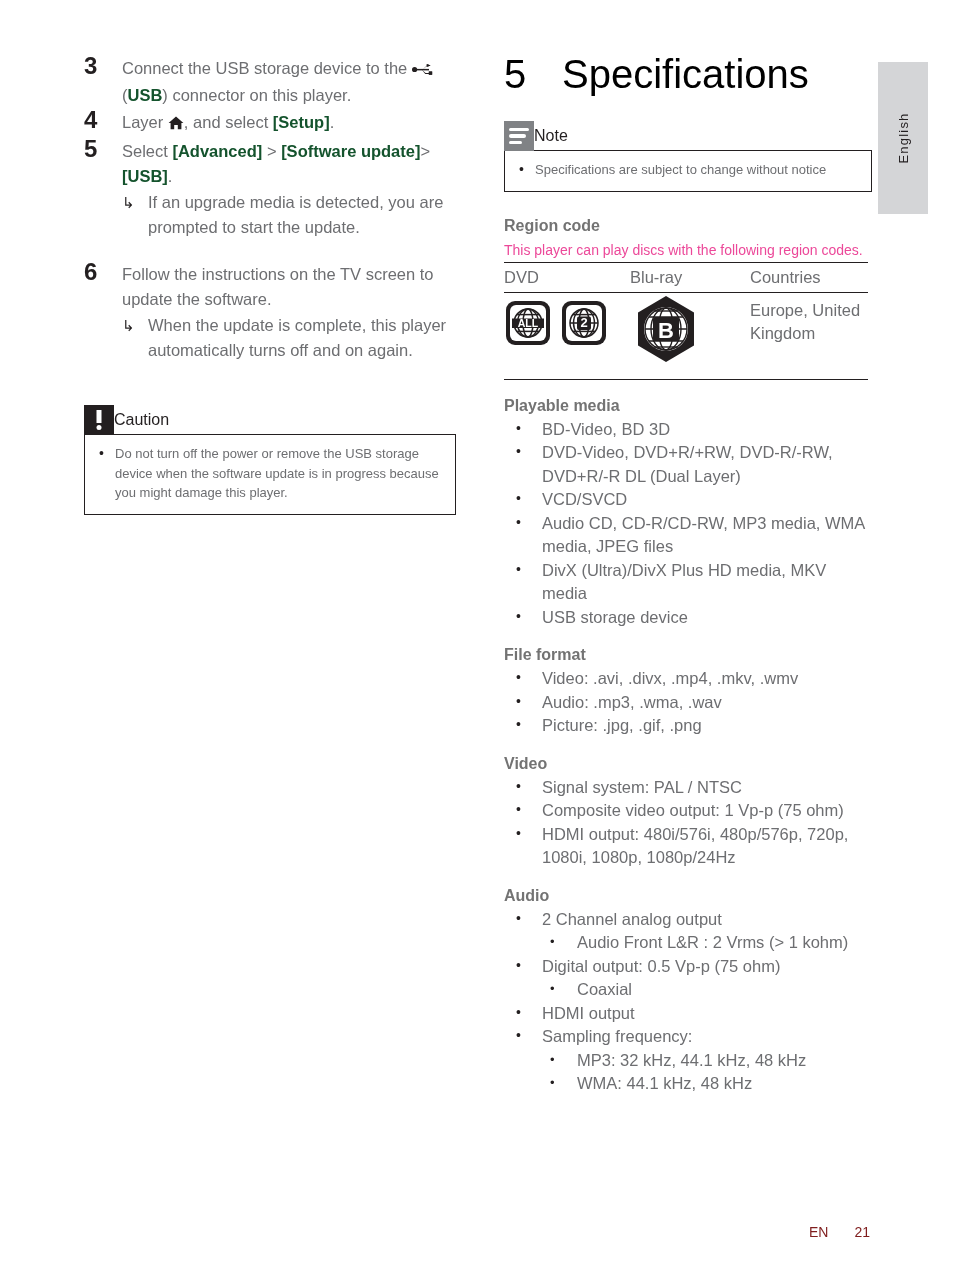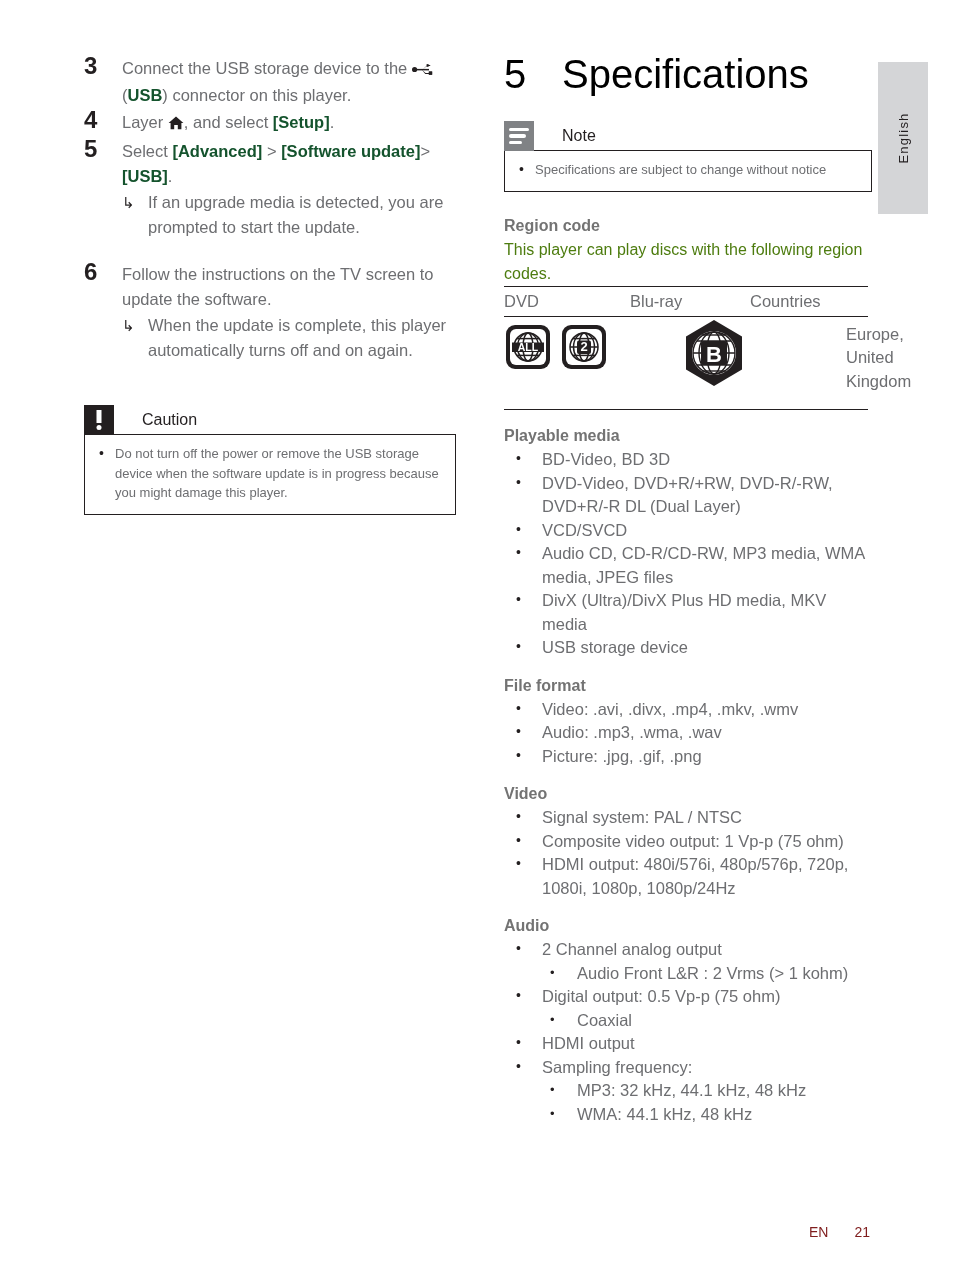--- a/index.html
+++ b/index.html
@@ -93,21 +93,21 @@
     display: flex;
     align-items: center;
     justify-content: center;
     position: relative;
   }
   .callout-badge.caution { background: #231f20; }
   .callout-badge.note    { background: #808285; }
   .callout-title {
     font-size: 16px;
     color: #231f20;
-    padding-left: 28px;
+    padding-left: 0;
     line-height: 30px;
   }
   .callout-box {
     border: 1px solid #231f20;
     border-top: 1px solid #231f20;
     padding: 9px 12px 11px 12px;
   }
   .callout-box.notop { margin-top: -1px; }
   .callout-li {
     position: relative;
@@ -168,23 +168,23 @@
   .chapter-title { font-size: 40px; font-weight: normal; }
 
   h3.sec {
     font-size: 16px;
     font-weight: bold;
     color: #737373;
     margin: 0 0 1px 0;
     line-height: 23px;
   }
   .para {
-    font-size: 16px;
+    font-size: 14px;
     line-height: 24px;
-    color: #4d7c0f;
+    color: #ec4899;
     margin: 0;
   }
 
   ul.bul { list-style: none; margin: 0; padding: 0; }
   ul.bul > li {
     position: relative;
     padding-left: 38px;
     font-size: 16.5px;
     line-height: 23.5px;
     color: #6d6e71;
@@ -218,21 +218,21 @@
   .rtable .hr-top { border-top: 1px solid #231f20; }
   .rtable .hr-mid { border-top: 1px solid #231f20; }
   .rtable .hr-bot { border-top: 1px solid #231f20; }
   .rtable-head {
     display: flex;
     font-size: 16.5px;
     color: #6d6e71;
     line-height: 26px;
     padding: 1px 0 2px 0;
   }
-  .rtable-body { display: flex; padding-top: 6px; padding-bottom: 16px; gap: 48px; }
+  .rtable-body { display: flex; padding-top: 6px; padding-bottom: 10px; }
   .c1 { width: 126px; flex: 0 0 126px; }
   .c2 { width: 120px; flex: 0 0 120px; }
   .c3 { flex: 1 1 auto; }
   .countries {
     font-size: 16.5px;
     line-height: 23.5px;
     color: #6d6e71;
   }
 
   .dvd-icons { display: flex; gap: 8px; }

